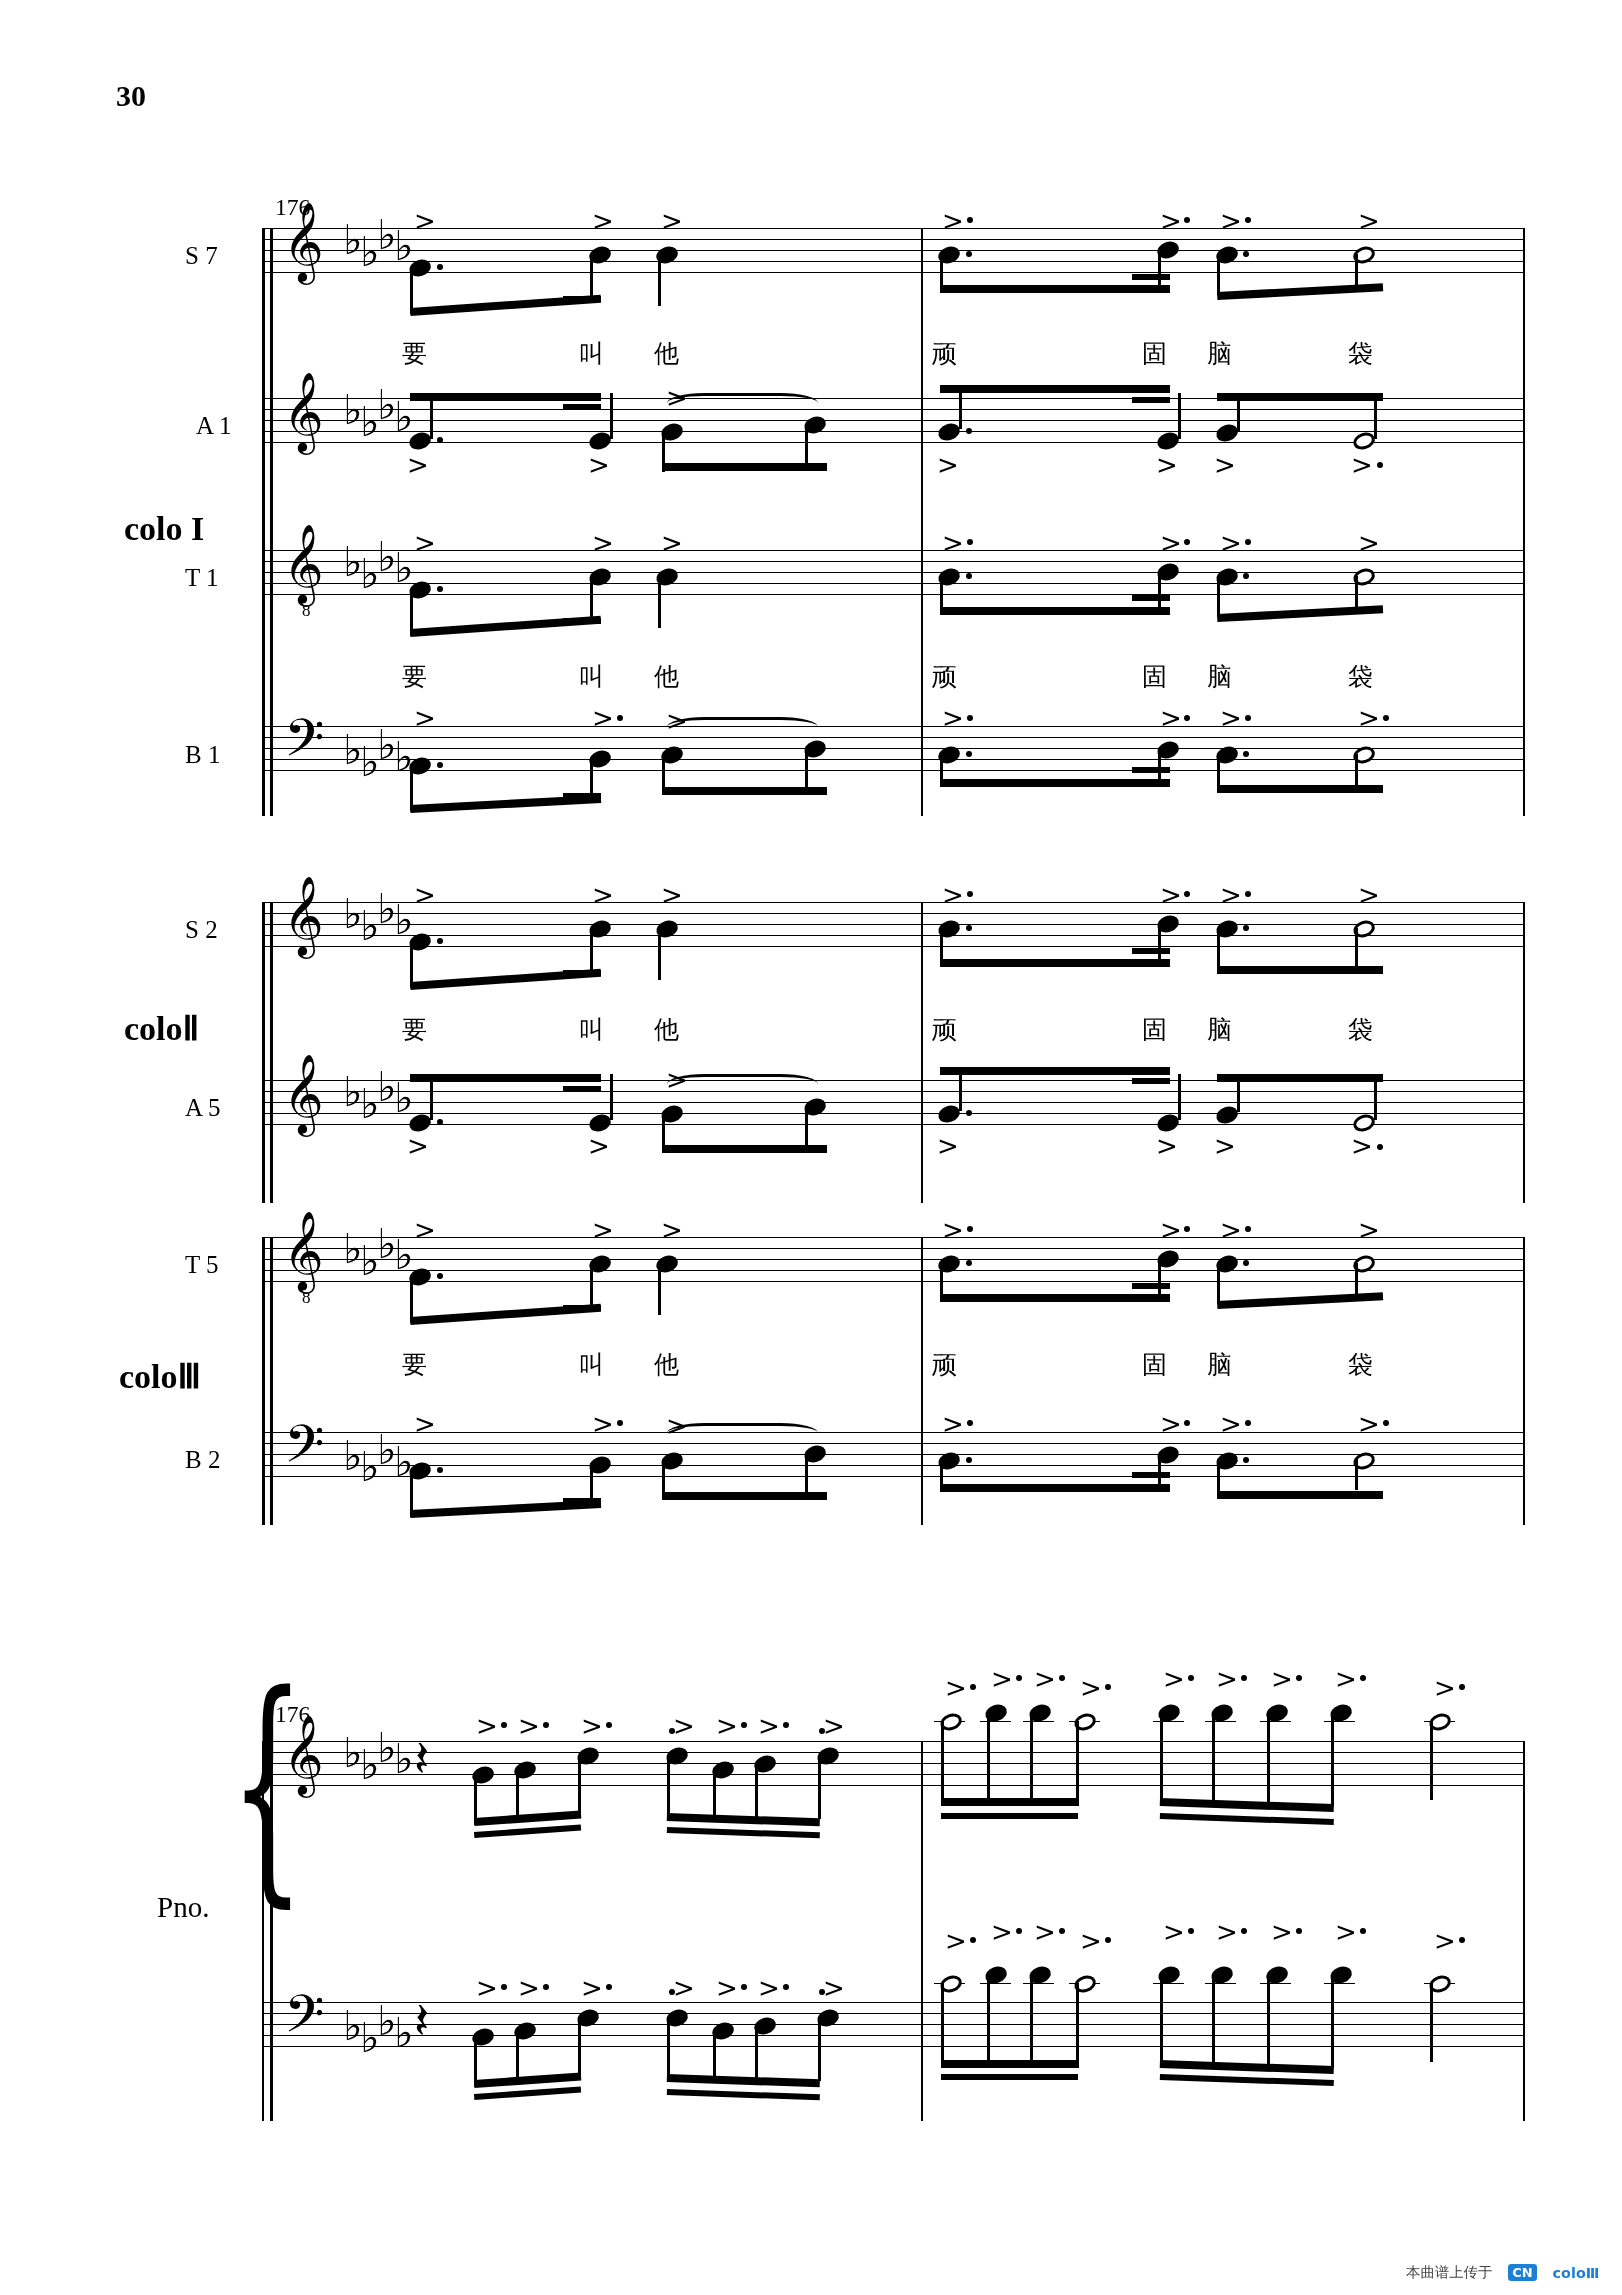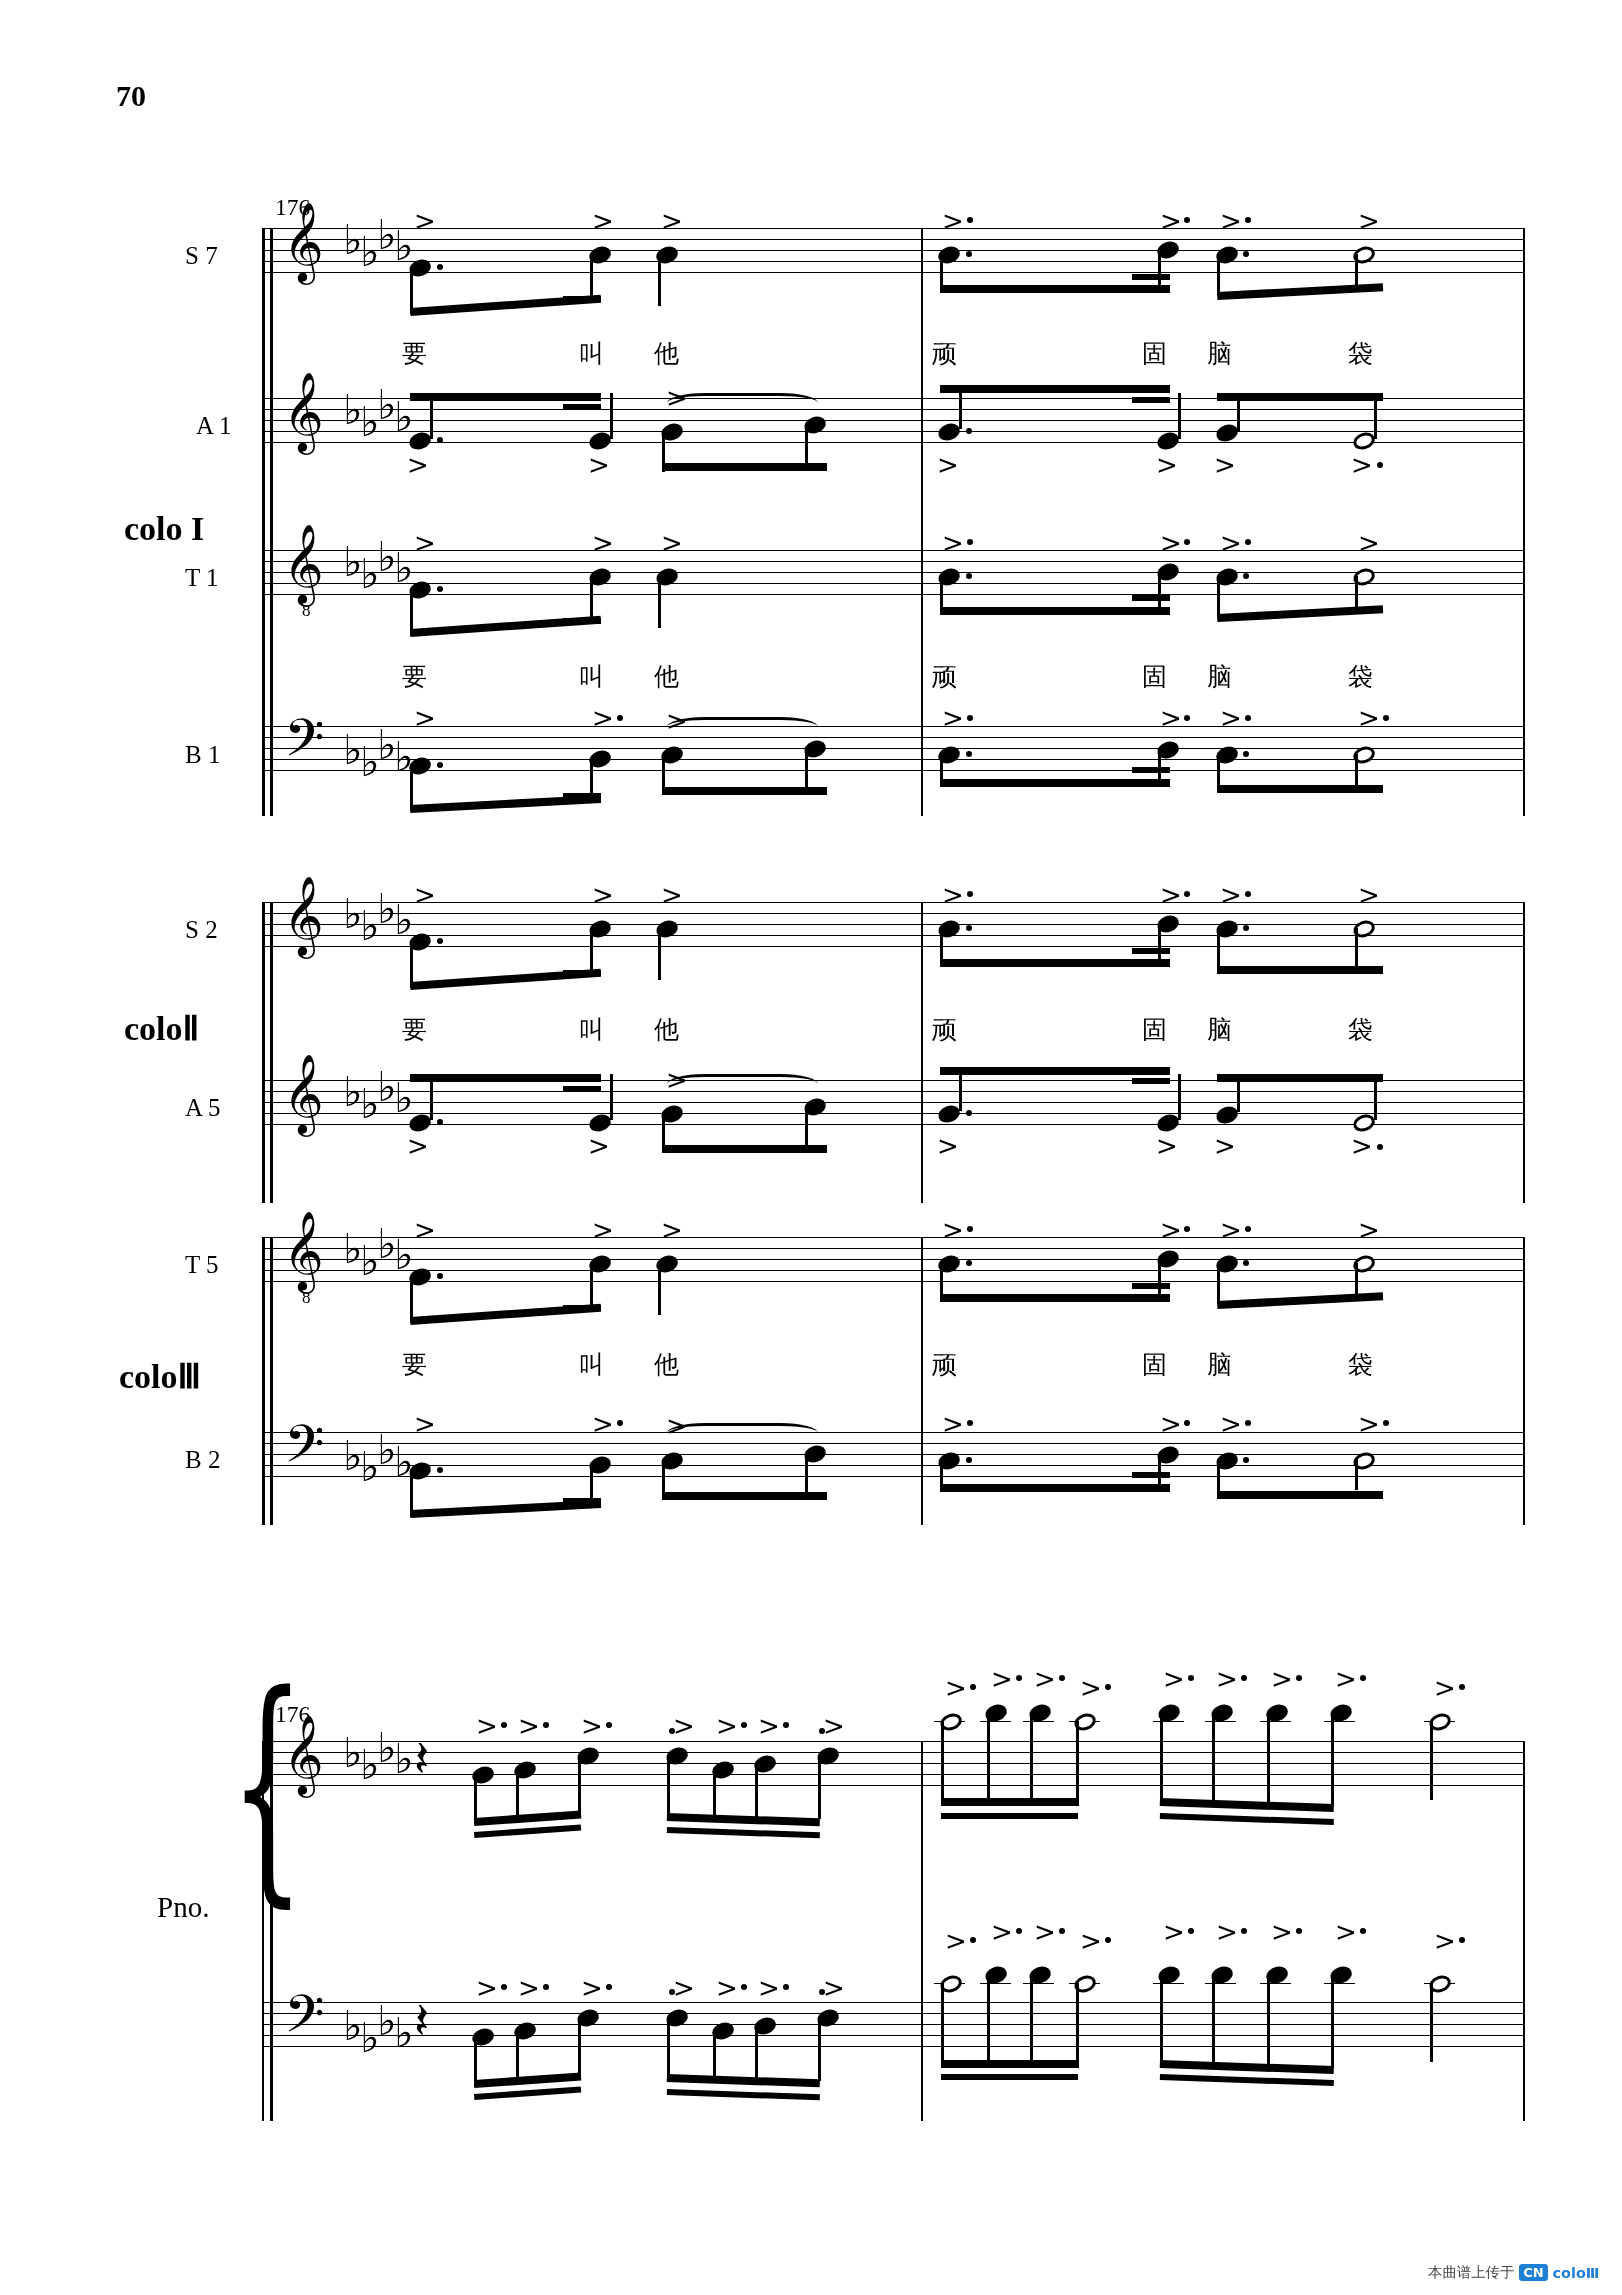--- a/index.html
+++ b/index.html
@@ -206,35 +206,35 @@
     font-size: 14.4px;
     color: #444;
     font-family: "DejaVu Sans", sans-serif;
   }
   .footer-credit .cn-badge {
     display: inline-block;
     background: #1e7fd6;
     color: #fff;
     border-radius: 3.3px;
     padding: 0.7px 3.9px;
-    margin: 0 5px;
+    margin: 0 16px;
     font-size: 13px;
     font-weight: bold;
   }
   .footer-credit .site {
     color: #1e7fd6;
     font-weight: bold;
   }
 </style>
 </head>
 <body>
 
 <div class="page">
 
-  <div class="page-number">70</div>
+  <div class="page-number">30</div>
 
   <div class="title-block">
   </div>
 
   <div class="sysline" style="left:262px; top:228px; height:588px;"></div>
   <div class="barline" style="left:270px; top:228px; height:588px; width:2.6px;"></div>
 
   <div class="group-label" style="left:124px; top:510px;">colo I</div>
 
   <div class="rehearsal" style="left:275px; top:194px; font-size:23.6px;">176</div>

